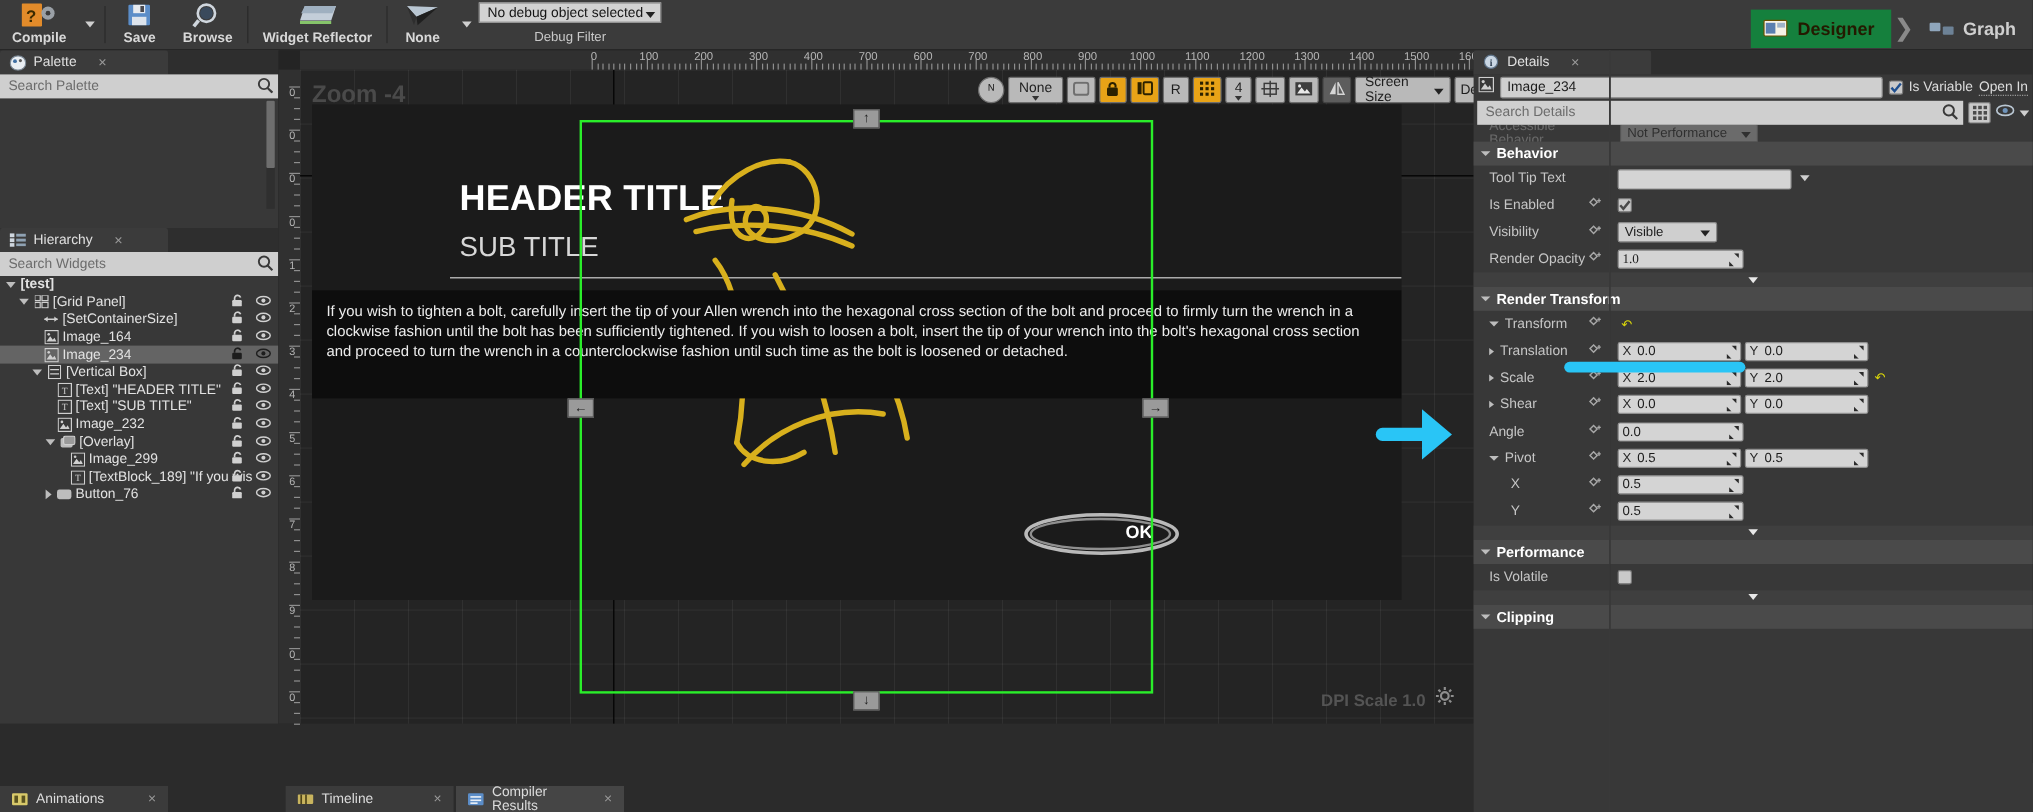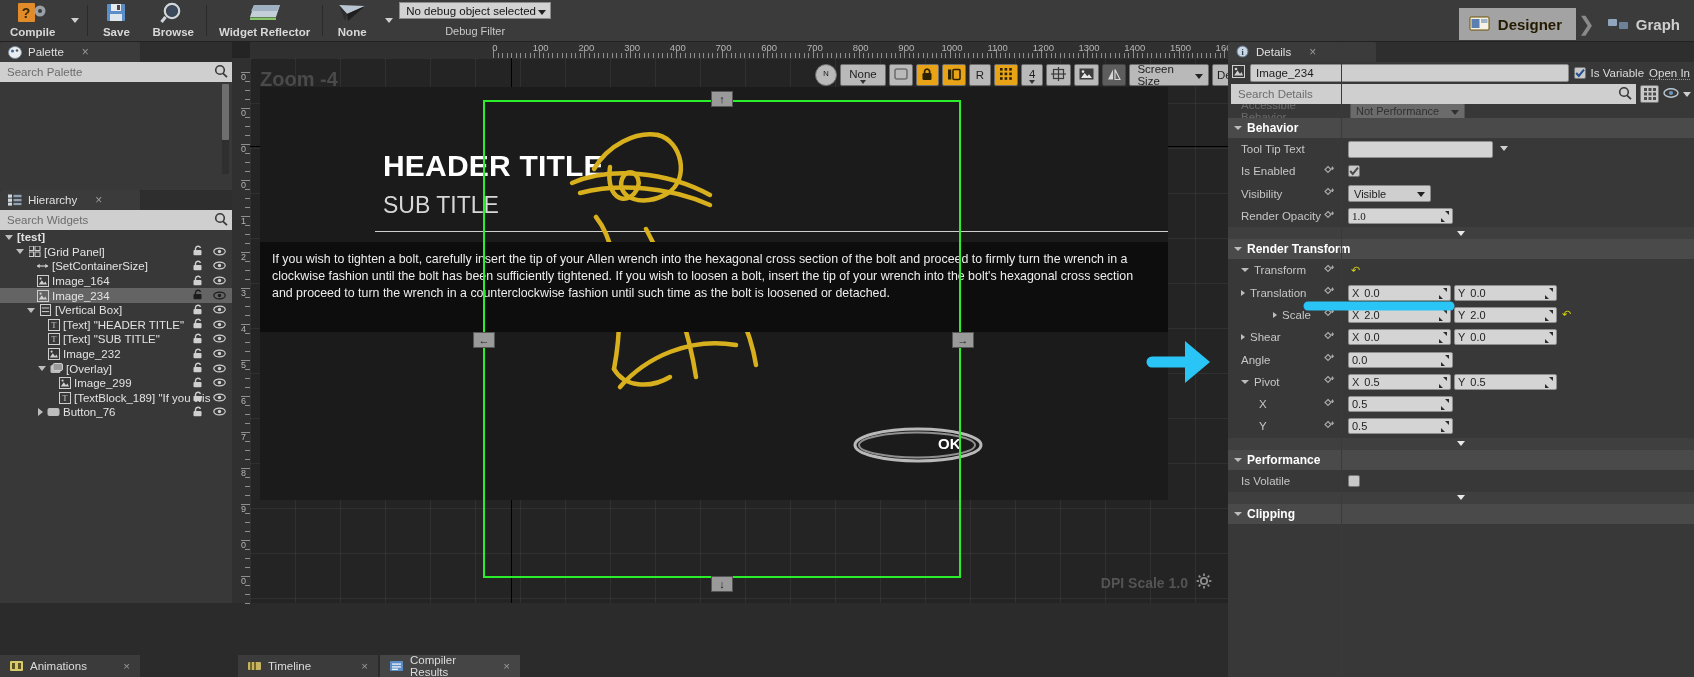--- a/index.html
+++ b/index.html
@@ -22,21 +22,21 @@
     border:1px solid #8c8c8c; position:relative; height:17px; line-height:13px;}
   .debugbox:after { content:""; position:absolute; right:4px; top:7px; width:0;height:0;
     border-left:4px solid transparent;border-right:4px solid transparent;border-top:5px solid #222; }
   .debugwrap { display:flex; flex-direction:column; align-items:center; justify-content:flex-start; padding-top:2px;}
   .debuglabel { font-size:11px; color:#c9c9c9; margin-top:6px; }
 
   
   .modes { position:absolute; right:0; top:0; height:40px; display:flex; align-items:flex-end; }
   .mode { position:relative; height:32px; display:flex; align-items:center; gap:7px; padding:0 14px 0 10px;
     font-size:15px; font-weight:bold; color:#2a2a2a; }
-  .mode.active { background:#a3a3a3; color:#241a00; }
+  .mode.active { background:#15803d; color:#241a00; }
   .mode.inactive { color:#cfcfcf; }
   .mode-sep { color:#8a8a8a; font-size:20px; padding:0 2px 4px; }
 
   
   .panel-tabbar { height:20px; background:#2e2e2e; display:flex; align-items:flex-end; }
   .panel-tab { display:flex; align-items:center; gap:6px; background:#3b3b3b; height:20px;
     padding:0 8px; font-size:11.5px; color:#e0e0e0; border-top-left-radius:2px; border-top-right-radius:2px;}
   .panel-tab .x { color:#9a9a9a; font-size:12px; margin-left:12px; }
 
   .searchbar { height:20px; background:#cfcfcf; display:flex; align-items:center;
@@ -1198,21 +1198,21 @@
           <div class="vfield" style="position:absolute;left:226px;width:103px;">
             <span class="lbl">Y</span>
             <span>0.0</span>
             <svg class="spin" viewBox="0 0 10 11">
               <polygon points="9,0 9,4 5,0" fill="#2b2b2b"></polygon>
               <polygon points="1,11 1,7 5,11" fill="#2b2b2b"></polygon>
             </svg>
           </div>
         </div>
         <div class="drow">
-          <div class="dname" style="display:flex;align-items:center;gap:5px;justify-content:center;">
+          <div class="dname" style="display:flex;align-items:center;gap:5px;">
             <span class="tri-small-r"></span>
             <span>Scale</span>
           </div>
           <div class="dsep"></div>
           <span style="position:absolute;left:96px;"><svg width="11" height="11" viewBox="0 0 11 11">
               <polygon points="4,1.5 7,4.5 4,7.5 1,4.5" fill="none" stroke="#a8a8a8" stroke-width="1.2"></polygon>
               <line x1="8.5" y1="1.5" x2="8.5" y2="5" stroke="#a8a8a8" stroke-width="1.1"></line>
               <line x1="7" y1="3.2" x2="10" y2="3.2" stroke="#a8a8a8" stroke-width="1.1"></line>
             </svg></span>
           <div class="vfield" style="position:absolute;left:120px;width:103px;">

